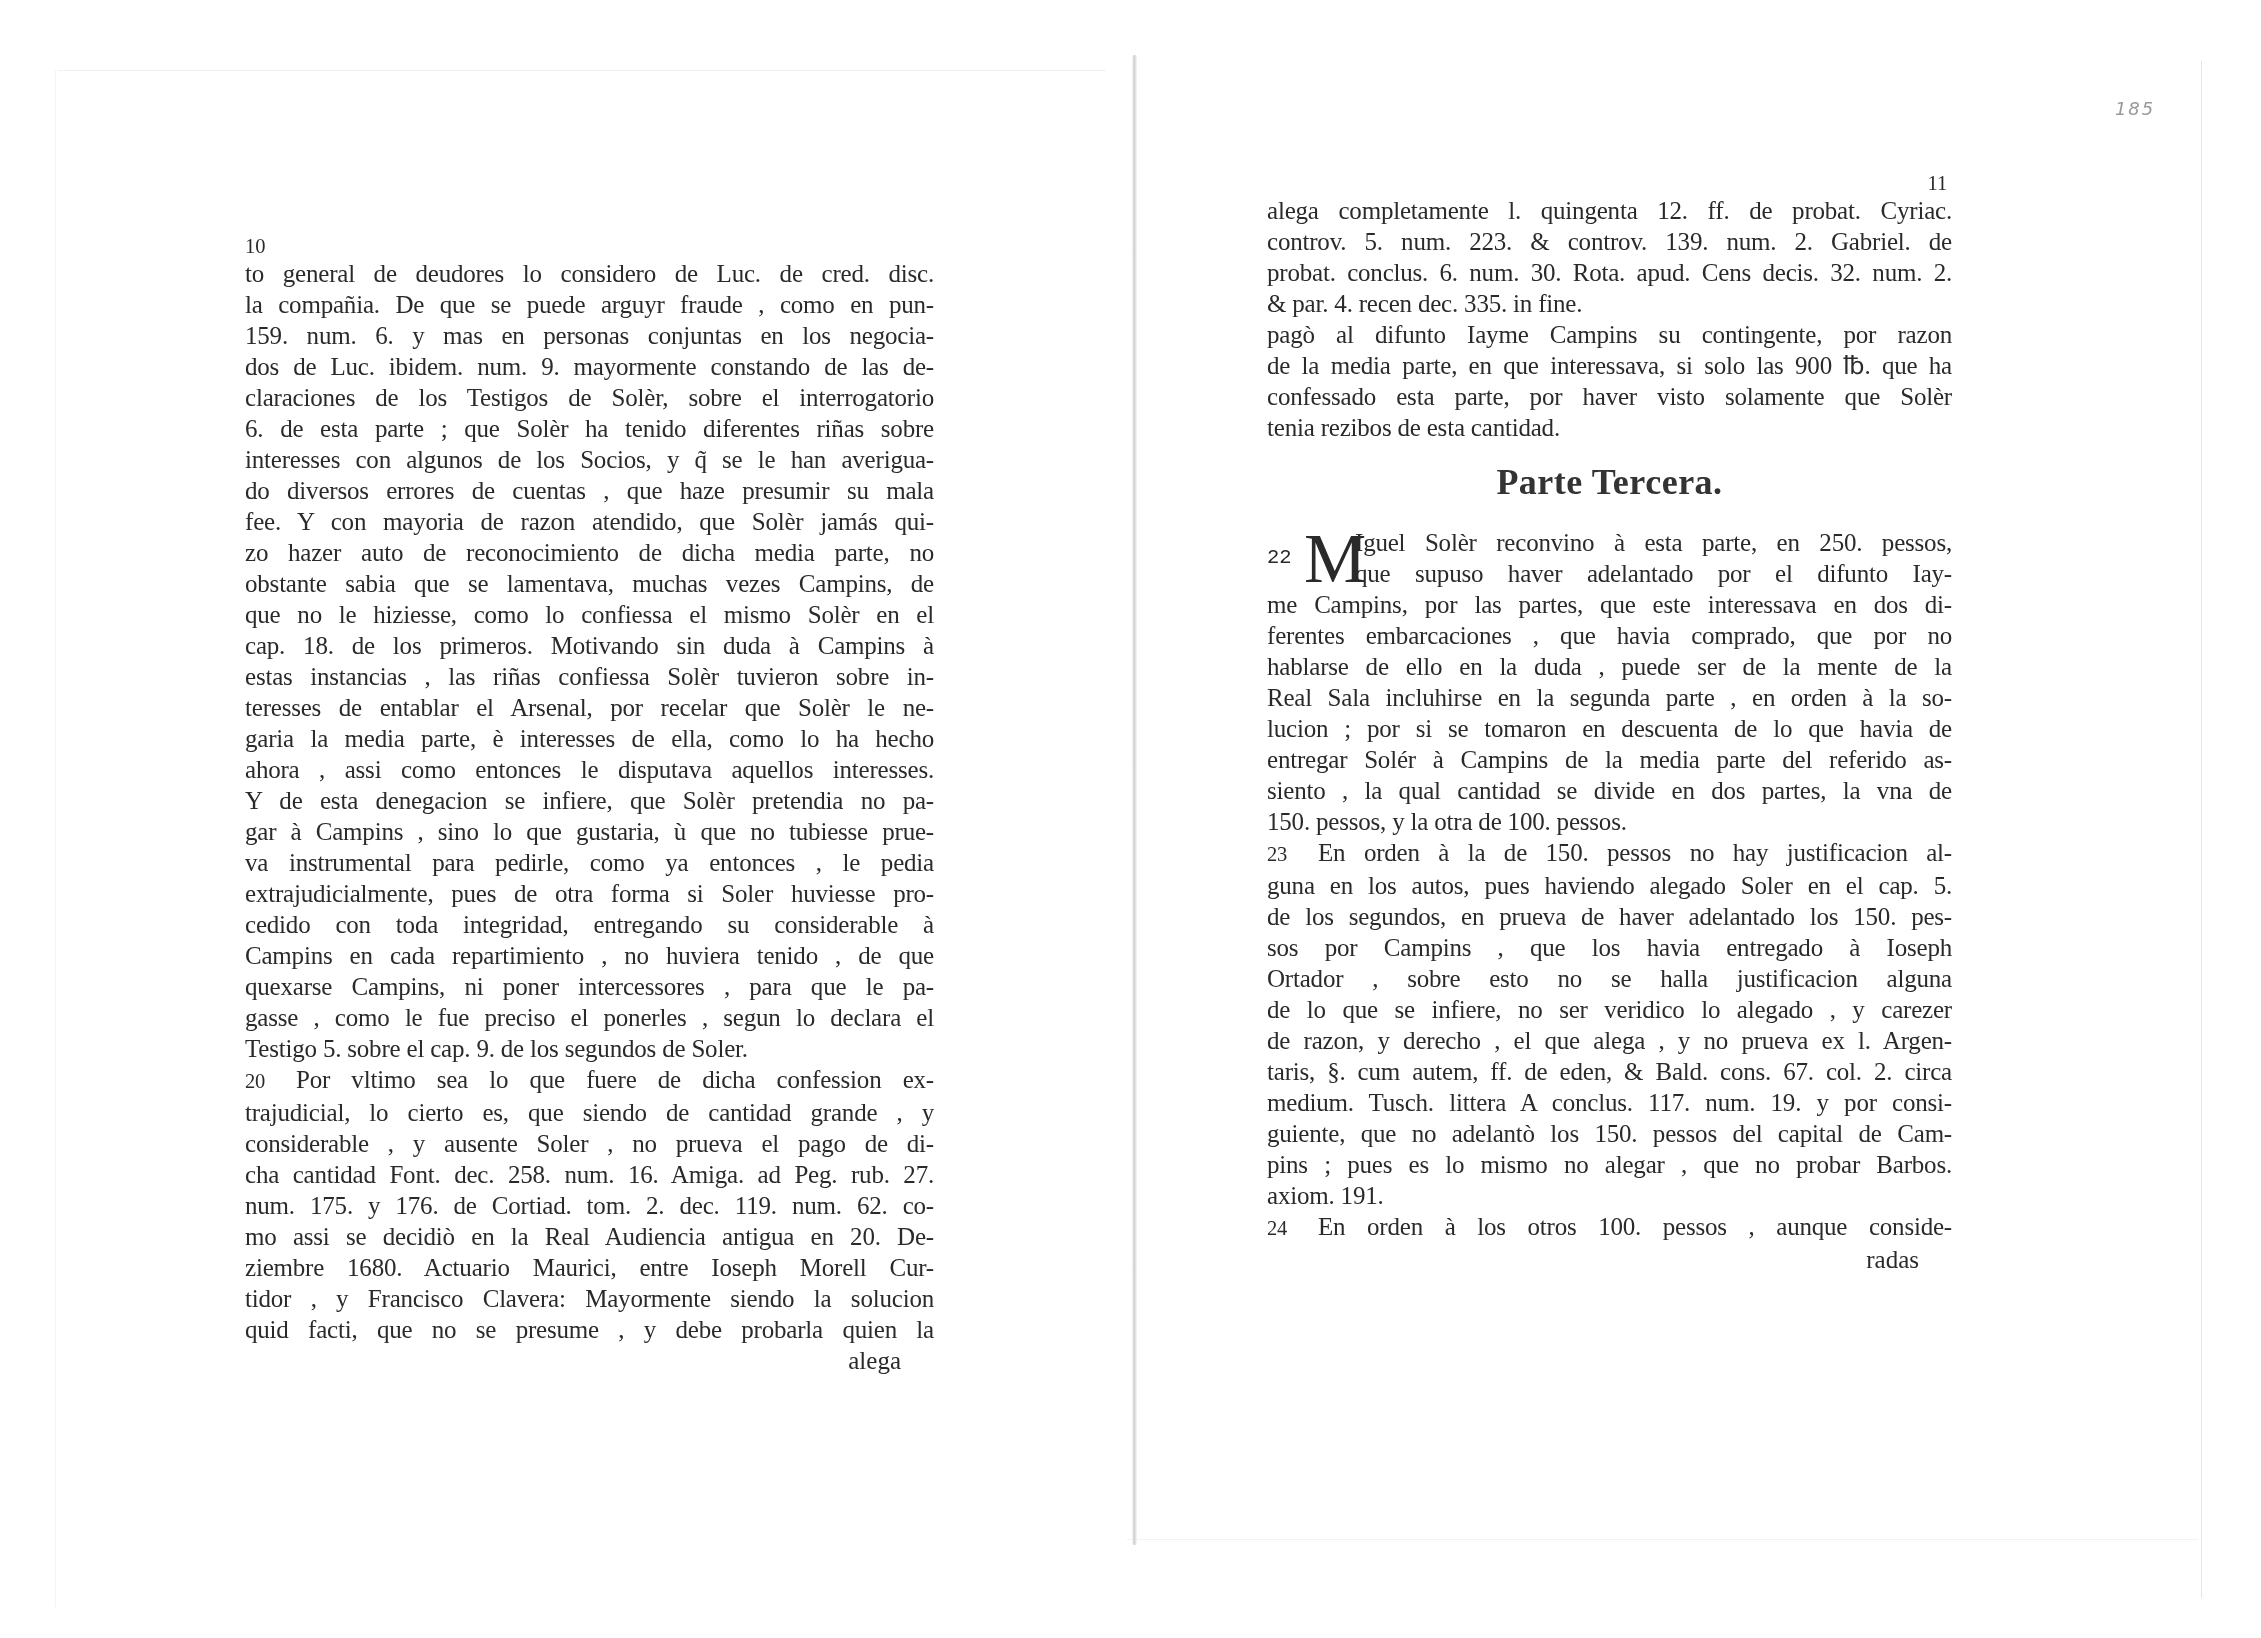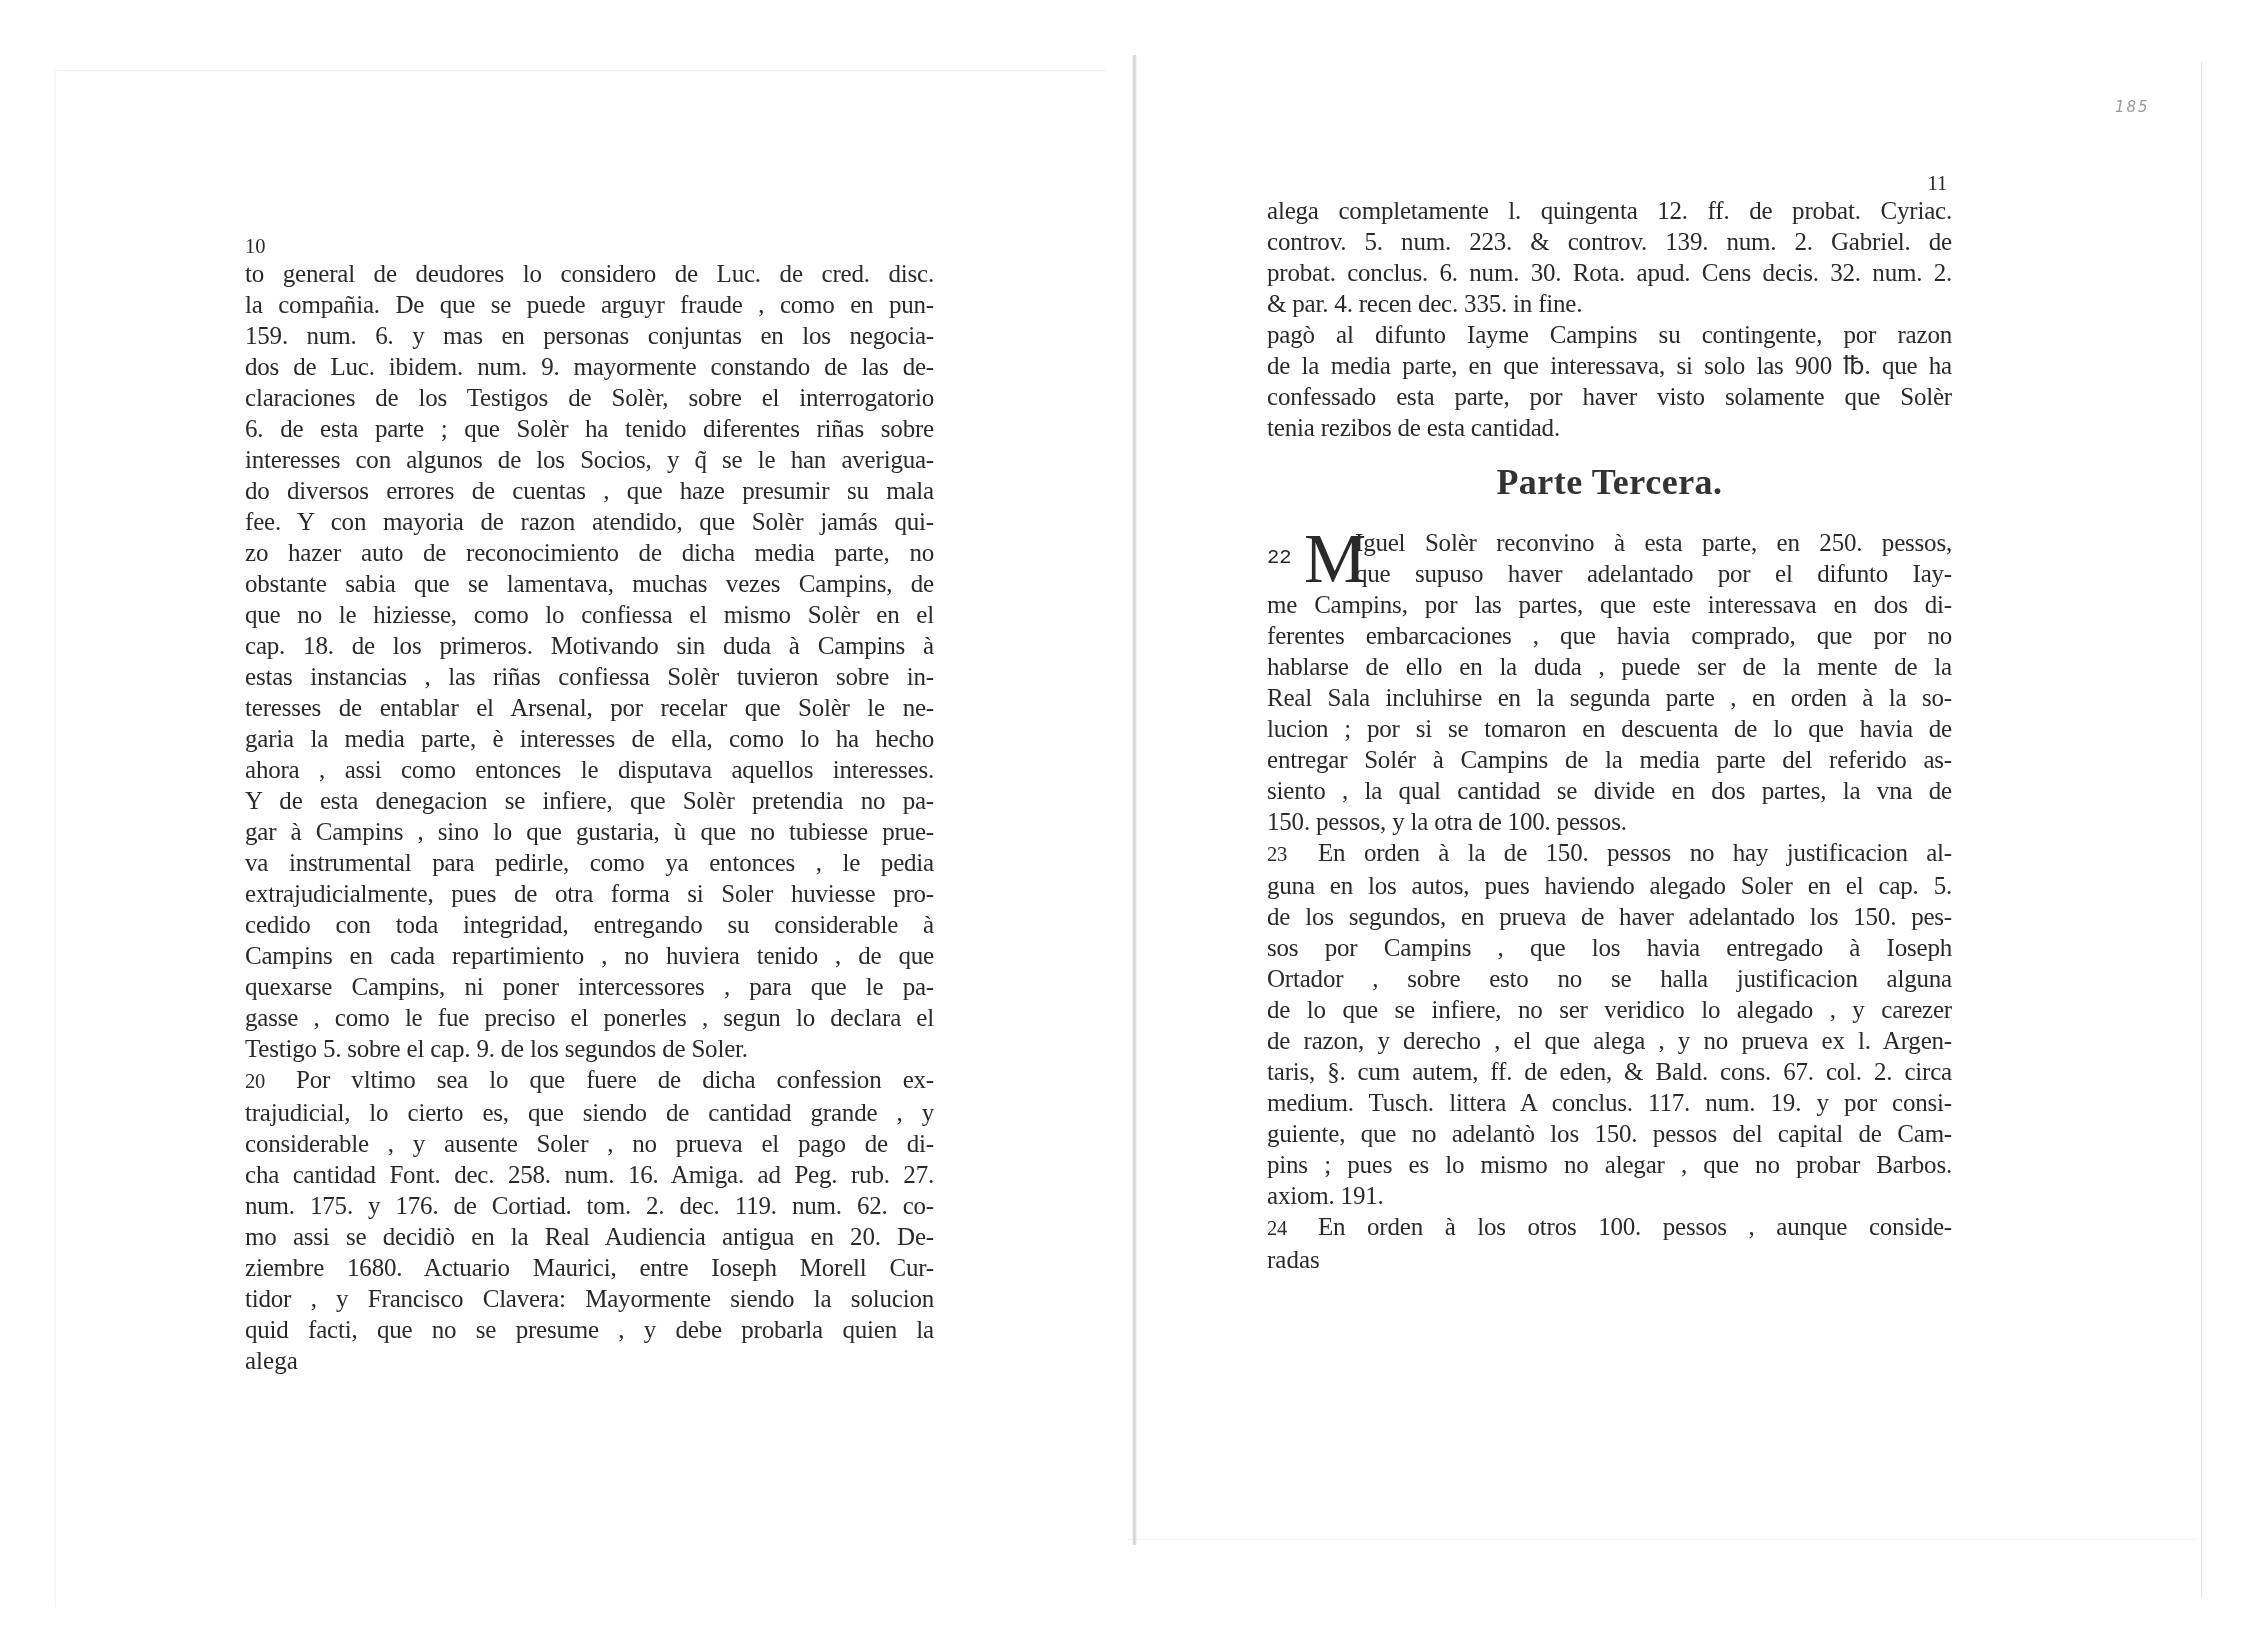--- a/index.html
+++ b/index.html
@@ -18,36 +18,36 @@
   }
   .sheet-edge-bottom {
     position:absolute; left:1127px; top:1539px; width:1071px; height:1.4px; background:#f2f2f2;
   }
   .gutter {
     position:absolute; left:1132px; top:55px; width:4.7px; height:1490px;
     background:linear-gradient(to right,#f8f8f8,#cfcfcf 45%,#dadada 60%,#fafafa);
     border-radius:1.9px;
   }
   .folio-mark {
-    position:absolute; left:2115px; top:98px; font-size:15px; color:#9a9a9a;
+    position:absolute; left:2115px; top:98px; font-size:18px; color:#9a9a9a;
     font-style:italic; letter-spacing:1.9px; font-family:"DejaVu Sans",sans-serif;
   }
   .page { position:absolute; }
   .page-left { left:245px; top:235px; width:689px; }
   .page-right { left:1267px; top:172px; width:685px; }
   .page-number { font-size:20.5px; line-height:23px; }
   .page-number.right { text-align:right; padding-right:4.7px; }
   .line {
     font-size:25px; line-height:31px; white-space:nowrap; text-align:justify;
     text-align-last:justify; letter-spacing:-0.2px;
   }
   .line.last { text-align-last:left; }
   .line.indent { padding-left:18.6px; }
   .para-num { display:inline-block; width:51px; font-size:20.5px; }
-  .catchword { font-size:25px; line-height:31px; text-align:left; padding-right:33px; }
+  .catchword { font-size:25px; line-height:31px; text-align:right; padding-right:33px; }
   .section-heading {
     font-size:36px; text-align:center; margin:17.7px 0 24px 0; letter-spacing:0.5px; font-weight:bold;
     color:#333;
   }
   .dropcap-row { position:relative; }
   .dropcap {
     position:absolute; left:37px; top:0.9px; font-size:70px; line-height:61px; font-weight:normal;
   }
   .dropcap-num { position:absolute; left:0; top:19.6px; font-size:20.5px;font-family:Liberation Mono, monospace; }
   .dropcap-line { padding-left:88px; }

